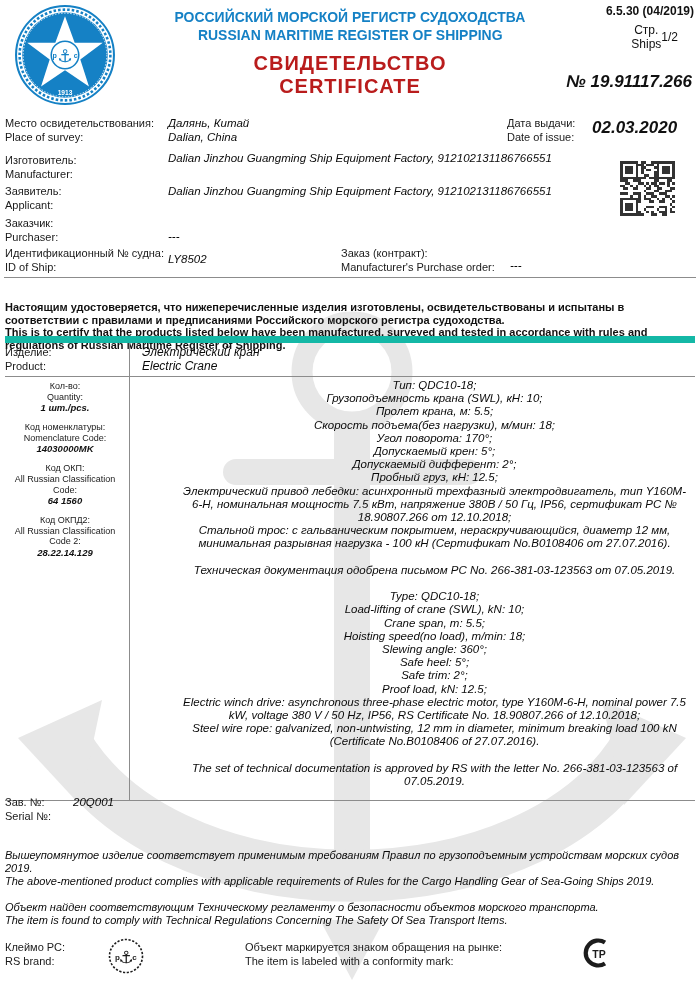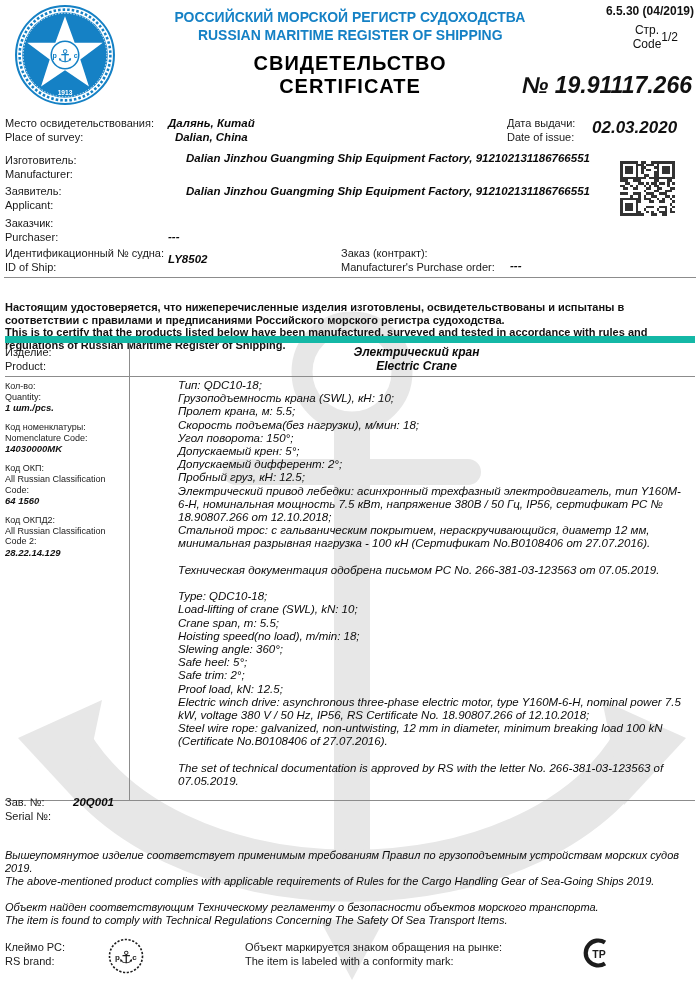--- a/index.html
+++ b/index.html
@@ -10,43 +10,43 @@
   }
   .abs { position:absolute; }
   .wm { position:absolute; left:0; top:280px; width:700px; height:709px; z-index:0; }
   .layer { position:relative; z-index:1; }
 
   
   .logo { position:absolute; left:14px; top:4px; width:102px; height:102px; }
   .org-block { position:absolute; left:110px; top:8px; width:480px; text-align:center; }
   .org-line { color:var(--blue); font-weight:bold; font-size:15.5px; line-height:17px;
               display:inline-block; transform:scaleX(0.9); transform-origin:center; white-space:nowrap; letter-spacing:0; }
-  .doc-title { font-size:20px; font-weight:bold; letter-spacing:1px; line-height:23px; color:#000000; }
+  .doc-title { font-size:20px; font-weight:bold; letter-spacing:1px; line-height:23px; color:#b91c1c; }
   .doc-titles { position:absolute; left:110px; top:52px; width:480px; text-align:center; }
   .form-no { position:absolute; right:6px; top:4px; font-size:12px; font-weight:bold; white-space:nowrap; }
   .page-row { position:absolute; right:22px; top:23px; display:flex; gap:0; align-items:center; font-size:12px; }
   .page-col { display:flex; flex-direction:column; align-items:center; line-height:14px; }
-  .cert-no { position:absolute; right:8px; top:72px; font-size:23px; font-weight:bold; font-style:italic; white-space:nowrap; }
+  .cert-no { position:absolute; right:8px; top:72px; font-size:17px; font-weight:bold; font-style:italic; white-space:nowrap; }
 
   
   .lab { font-size:11px; line-height:14px; color:#1a1a1a; }
-  .val { font-size:11.5px; line-height:14px; font-weight:bold; font-style:italic; color:#0a0a0a;text-align:center; }
+  .val { font-size:11.5px; line-height:14px; font-weight:normal; font-style:italic; color:#0a0a0a; }
   .val-lg { font-size:17px; font-weight:bold; font-style:italic; }
 
   .hline { position:absolute; left:4px; right:4px; height:0; border-top:1px solid #8c8c8c; }
 
   .certify { position:absolute; left:5px; top:283px; width:690px; font-size:11px; font-weight:bold; line-height:12.7px;margin-top:18px; }
 
   
   .ptable { position:absolute; left:5px; top:336px; width:690px; border-top:7px solid #14b8a6; }
   .trow { display:flex; }
   .trow-head { border-bottom:1px solid #8c8c8c; }
   .tleft { width:125px; border-right:1px solid #8c8c8c; padding:2px 4px 3px 0; }
   .tright { flex:1; padding:2px 4px 3px 12px; }
-  .trow-main { height:424px; overflow:hidden; border-bottom:1px solid #8c8c8c; }
+  .trow-main { height:424px; overflow:hidden; border-bottom:1px solid #8c8c8c;text-align:center; }
   .slab { font-size:9px; line-height:10.6px; color:#1a1a1a; }
   .sval { font-size:9.5px; line-height:11px; font-weight:bold; font-style:italic; }
   .side-group { margin-bottom:9px; }
   .side-group:first-child { margin-top:2px; }
   .desc-line { font-size:11.5px; font-style:italic; line-height:13.2px; min-height:13.2px; color:#0a0a0a;margin-left:36px; }
 
   .par { font-size:11px; font-style:italic; line-height:13.2px; color:#0a0a0a; }
 
   .qr { position:absolute; left:620px; top:161px; width:55px; height:55px; }
 
@@ -89,21 +89,21 @@
   </div>
   <div class="doc-titles">
     <div class="doc-title">СВИДЕТЕЛЬСТВО</div>
     <div class="doc-title">CERTIFICATE</div>
   </div>
 
   <div class="form-no">6.5.30 (04/2019)</div>
   <div class="page-row">
     <span class="page-col">
       <span>Стр.</span>
-      <span>Code</span>
+      <span>Ships</span>
     </span>
     <span>1/2</span>
   </div>
   <div class="cert-no">№ 19.91117.266</div>
 
   <div class="abs lab" style="left:5px; top:116px;">
     <div>Место освидетельствования:</div>
       <div>Place of survey:</div>
   </div>
   <div class="abs val" style="left:168px; top:116px;">
@@ -328,21 +328,21 @@
           <div class="slab">Код ОКПД2:</div>
           <div class="slab">All Russian Classification Code 2:</div>
           <div class="sval">28.22.14.129</div>
         </div>
       </div>
       <div class="tright">
           <div class="desc-line">Тип: QDC10-18;</div>
           <div class="desc-line">Грузоподъемность крана (SWL), кН: 10;</div>
           <div class="desc-line">Пролет крана, м: 5.5;</div>
           <div class="desc-line">Скорость подъема(без нагрузки), м/мин: 18;</div>
-          <div class="desc-line">Угол поворота: 150°;</div>
+          <div class="desc-line">Угол поворота: 170°;</div>
           <div class="desc-line">Допускаемый крен: 5°;</div>
           <div class="desc-line">Допускаемый дифферент: 2°;</div>
           <div class="desc-line">Пробный груз, кН: 12.5;</div>
           <div class="desc-line">Электрический привод лебедки: асинхронный трехфазный электродвигатель, тип Y160M-6-H, номинальная мощность 7.5 кВт, напряжение 380В / 50 Гц, IP56, сертификат РС № 18.90807.266 от 12.10.2018;</div>
           <div class="desc-line">Стальной трос: с гальваническим покрытием, нераскручивающийся, диаметр 12 мм, минимальная разрывная нагрузка - 100 кН (Сертификат No.B0108406 от 27.07.2016).</div>
           <div class="desc-line"></div>
           <div class="desc-line">Техническая документация одобрена письмом РС No. 266-381-03-123563 от 07.05.2019.</div>
           <div class="desc-line"></div>
           <div class="desc-line">Type: QDC10-18;</div>
           <div class="desc-line">Load-lifting of crane (SWL), kN: 10;</div>

